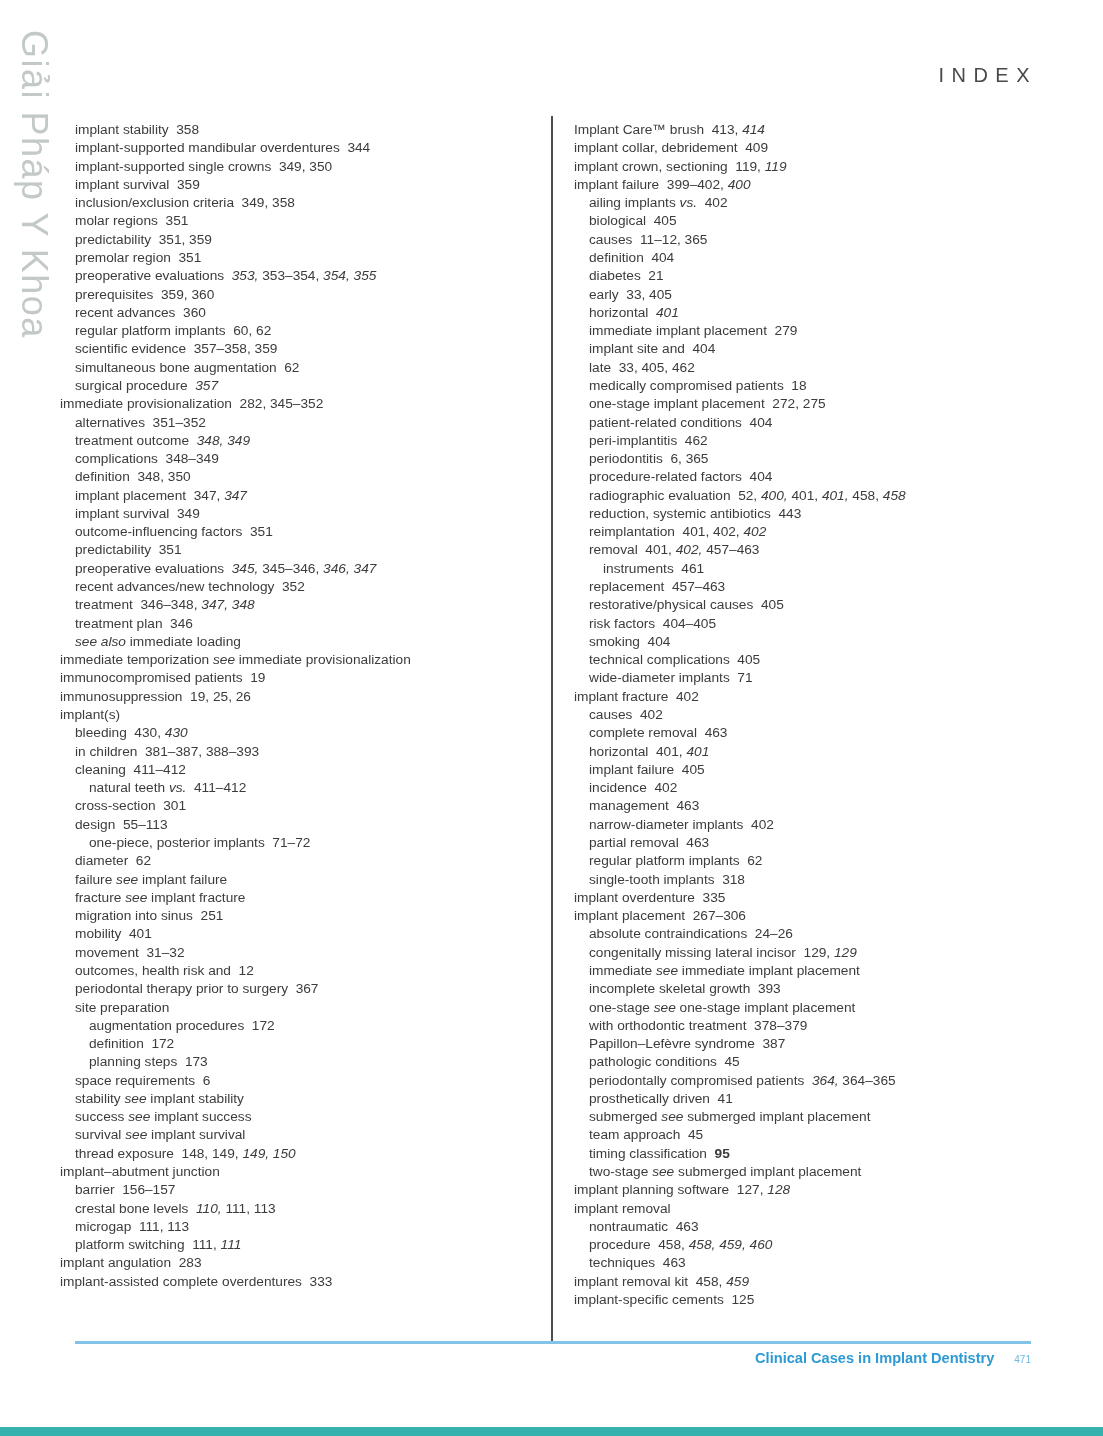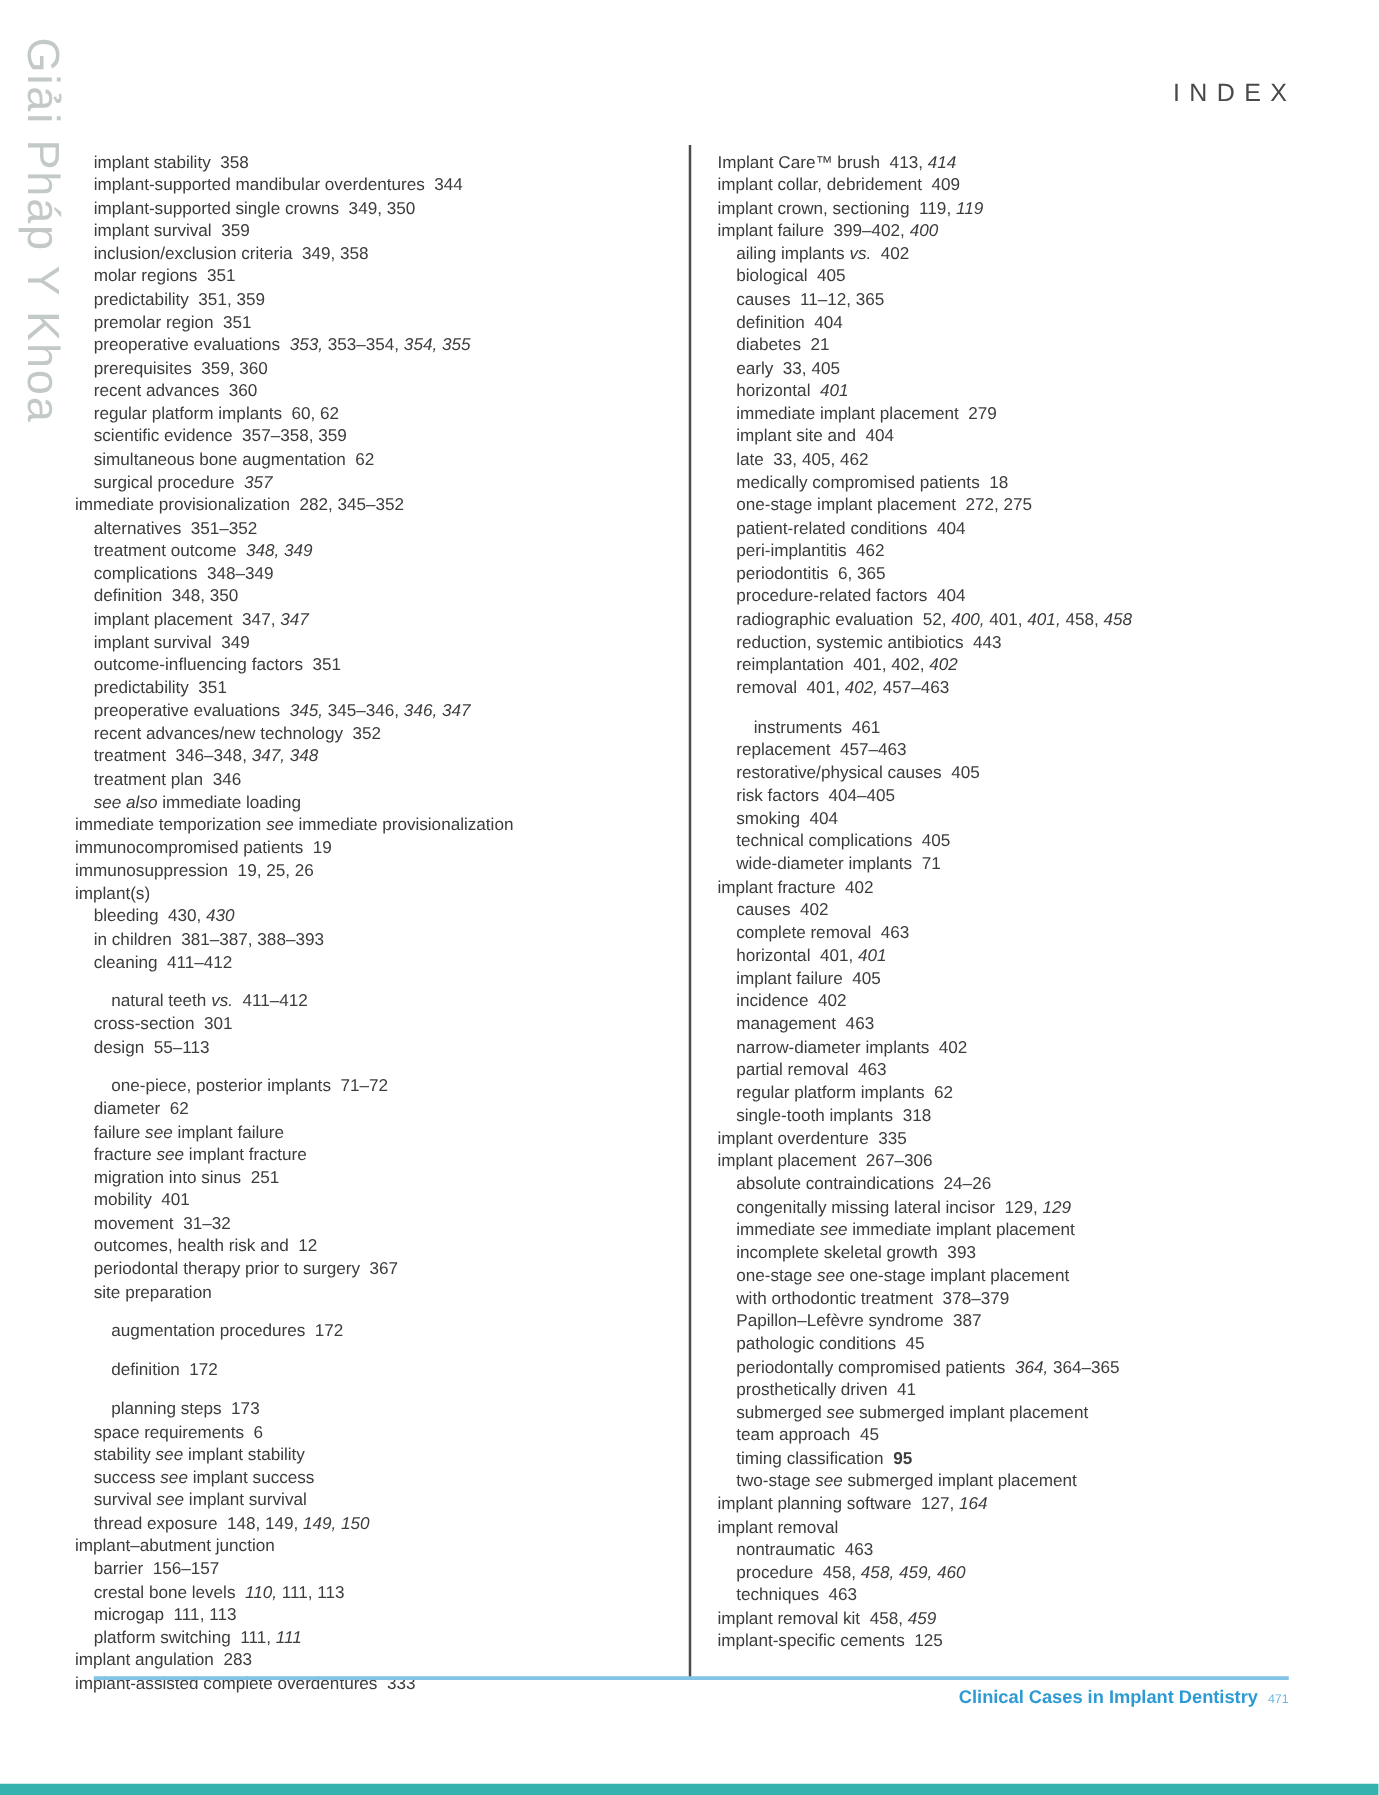--- a/index.html
+++ b/index.html
@@ -18,32 +18,32 @@
     font-size:20px;letter-spacing:7.5px;color:#494949;
   }
   .col{position:absolute;top:121px;}
   .col-left{left:60px;width:472px;}
   .col-right{left:574px;width:512px;}
   .line{
     font-size:13.7px;line-height:18.28px;color:#3c3c3c;
     white-space:pre-wrap;
   }
   .ind1{padding-left:15px;}
-  .ind2{padding-left:29px;margin-top:13px;}
+  .ind2{padding-left:29px;}
   .it{font-style:italic;}
   .bd{font-weight:700;}
   .divider{
     position:absolute;left:551px;top:116px;width:1.6px;height:1226px;background:#4c4c4c;
   }
   .footer-rule{
     position:absolute;left:75px;top:1341px;width:956px;height:2.6px;background:#82c3e7;
   }
   .footer{
     position:absolute;top:1350px;right:72px;
-    display:flex;align-items:baseline;gap:8px;
+    display:flex;align-items:baseline;gap:20px;
   }
   .footer-title{font-weight:700;font-size:14.6px;color:#2d9ad3;}
   .footer-page{font-size:10px;color:#6fb8e2;}
   .bottom-bar{
     position:absolute;left:0;top:1427px;width:1103px;height:9px;background:#35b2ad;
   }
 </style>
 </head>
 <body>
 
@@ -170,21 +170,21 @@
       <div class="line ind1"><span>one-stage </span><span class="it">see</span><span> one-stage implant placement</span></div>
       <div class="line ind1"><span>with orthodontic treatment  378–379</span></div>
       <div class="line ind1"><span>Papillon–Lefèvre syndrome  387</span></div>
       <div class="line ind1"><span>pathologic conditions  45</span></div>
       <div class="line ind1"><span>periodontally compromised patients  </span><span class="it">364,</span><span> 364–365</span></div>
       <div class="line ind1"><span>prosthetically driven  41</span></div>
       <div class="line ind1"><span>submerged </span><span class="it">see</span><span> submerged implant placement</span></div>
       <div class="line ind1"><span>team approach  45</span></div>
       <div class="line ind1"><span>timing classification  </span><span class="bd">95</span></div>
       <div class="line ind1"><span>two-stage </span><span class="it">see</span><span> submerged implant placement</span></div>
-      <div class="line ind0"><span>implant planning software  127, </span><span class="it">164</span></div>
+      <div class="line ind0"><span>implant planning software  127, </span><span class="it">128</span></div>
       <div class="line ind0"><span>implant removal</span></div>
       <div class="line ind1"><span>nontraumatic  463</span></div>
       <div class="line ind1"><span>procedure  458, </span><span class="it">458, 459, 460</span></div>
       <div class="line ind1"><span>techniques  463</span></div>
       <div class="line ind0"><span>implant removal kit  458, </span><span class="it">459</span></div>
       <div class="line ind0"><span>implant-specific cements  125</span></div>
     </div>
 
   <div class="footer-rule"></div>
   <div class="footer">

